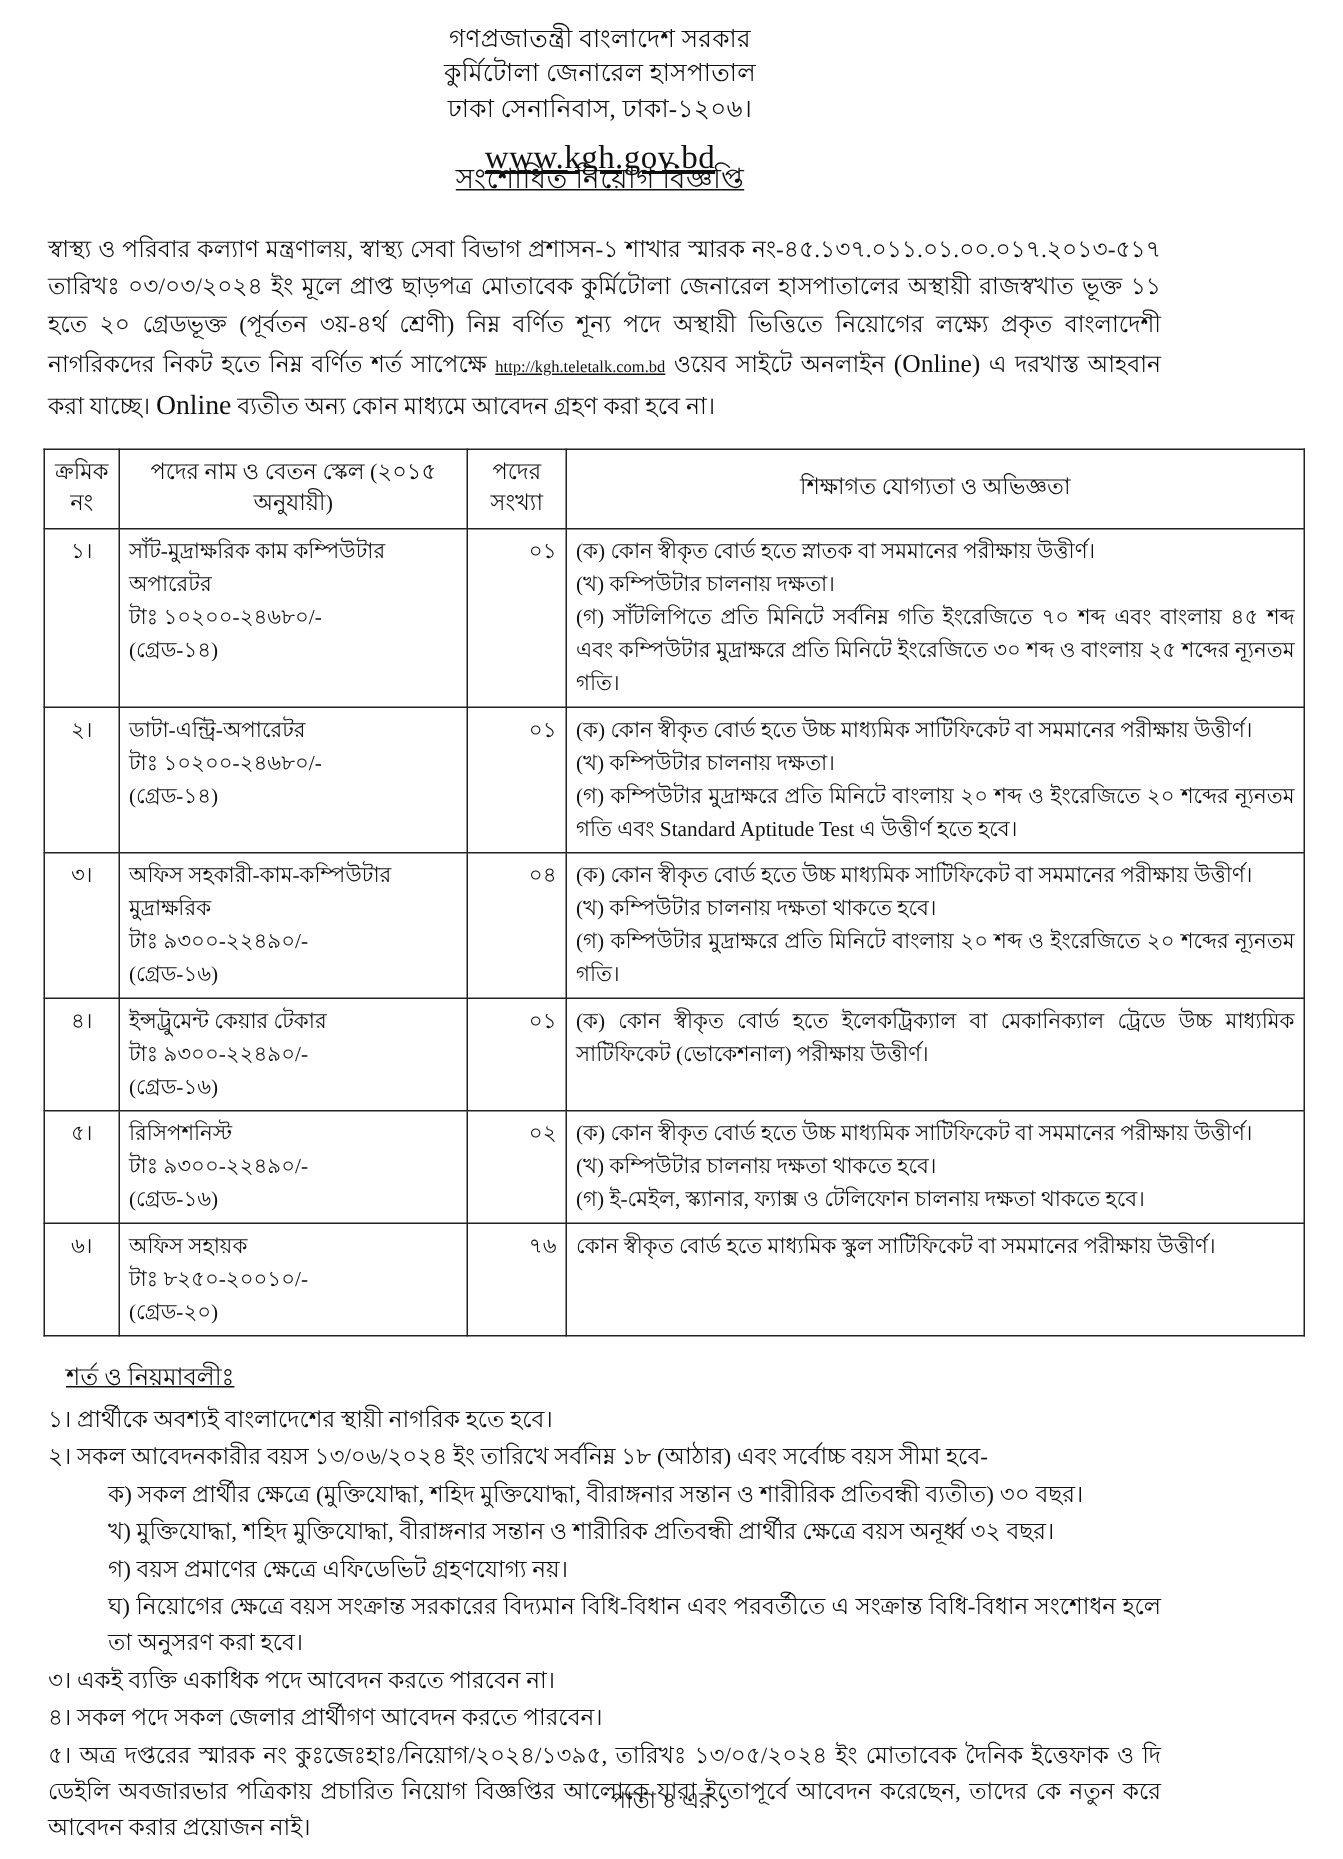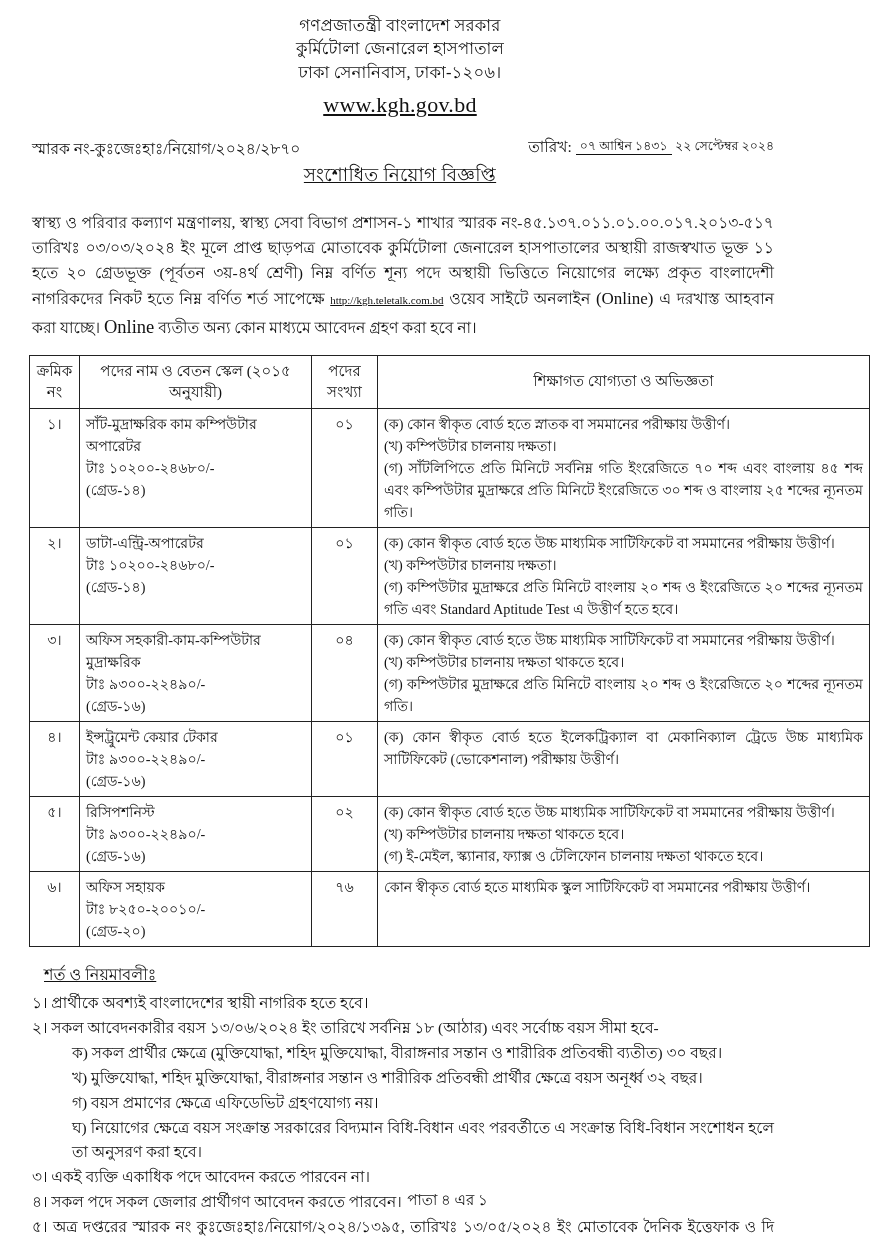--- a/index.html
+++ b/index.html
@@ -135,21 +135,21 @@
   col.c-post  { width: 232px; }
   col.c-count { width: 66px; }
   col.c-qual  { width: 492px; }
 
   td.sl {
     text-align: center;
     vertical-align: middle;
     font-size: 15px;
   }
   td.count {
-    text-align: center;
+    text-align: right;
     vertical-align: middle;
     font-size: 15px;
   }
   td.post {
     vertical-align: middle;
   }
   td.post .pname {
     display: block;
   }
   td.qual .q-line {
@@ -193,30 +193,20 @@
 
 <div class="page">
 
   <div class="letterhead">
     <div class="lh-line">গণপ্রজাতন্ত্রী বাংলাদেশ সরকার</div>
     <div class="lh-line">কুর্মিটোলা জেনারেল হাসপাতাল</div>
     <div class="lh-line">ঢাকা সেনানিবাস, ঢাকা-১২০৬।</div>
     <div class="lh-site">www.kgh.gov.bd</div>
   </div>
 
-  <div class="memo-row">
-    <div class="memo-no">স্মারক নং-কুঃজেঃহাঃ/নিয়োগ/২০২৪/২৮৭০</div>
-    <div class="date-block">
-      <span class="date-label">তারিখ:</span>
-      <span class="date-stack">
-        <span class="date-top">০৭ আশ্বিন ১৪৩১</span>
-        <span class="date-bottom">২২ সেপ্টেম্বর ২০২৪</span>
-      </span>
-    </div>
-  </div>
 
   <div class="doc-title">সংশোধিত নিয়োগ বিজ্ঞপ্তি</div>
 
   <p class="intro"><span>স্বাস্থ্য ও পরিবার কল্যাণ মন্ত্রণালয়, স্বাস্থ্য সেবা বিভাগ প্রশাসন-১ শাখার স্মারক নং-৪৫.১৩৭.০১১.০১.০০.০১৭.২০১৩-৫১৭ তারিখঃ ০৩/০৩/২০২৪ ইং মূলে প্রাপ্ত ছাড়পত্র মোতাবেক কুর্মিটোলা জেনারেল হাসপাতালের অস্থায়ী রাজস্বখাত ভূক্ত ১১ হতে ২০ গ্রেডভূক্ত (পূর্বতন ৩য়-৪র্থ শ্রেণী) নিম্ন বর্ণিত শূন্য পদে অস্থায়ী ভিত্তিতে নিয়োগের লক্ষ্যে প্রকৃত বাংলাদেশী নাগরিকদের নিকট হতে নিম্ন বর্ণিত শর্ত সাপেক্ষে </span><span class="url">http://kgh.teletalk.com.bd</span><span> ওয়েব সাইটে অনলাইন </span><span class="latin">(Online)</span><span> এ দরখাস্ত আহবান করা যাচ্ছে। </span><span class="latin-big">Online</span><span> ব্যতীত অন্য কোন মাধ্যমে আবেদন গ্রহণ করা হবে না।</span></p>
 
   <table class="posts">
     <colgroup>
       <col class="c-sl">
         <col class="c-post">
         <col class="c-count">

